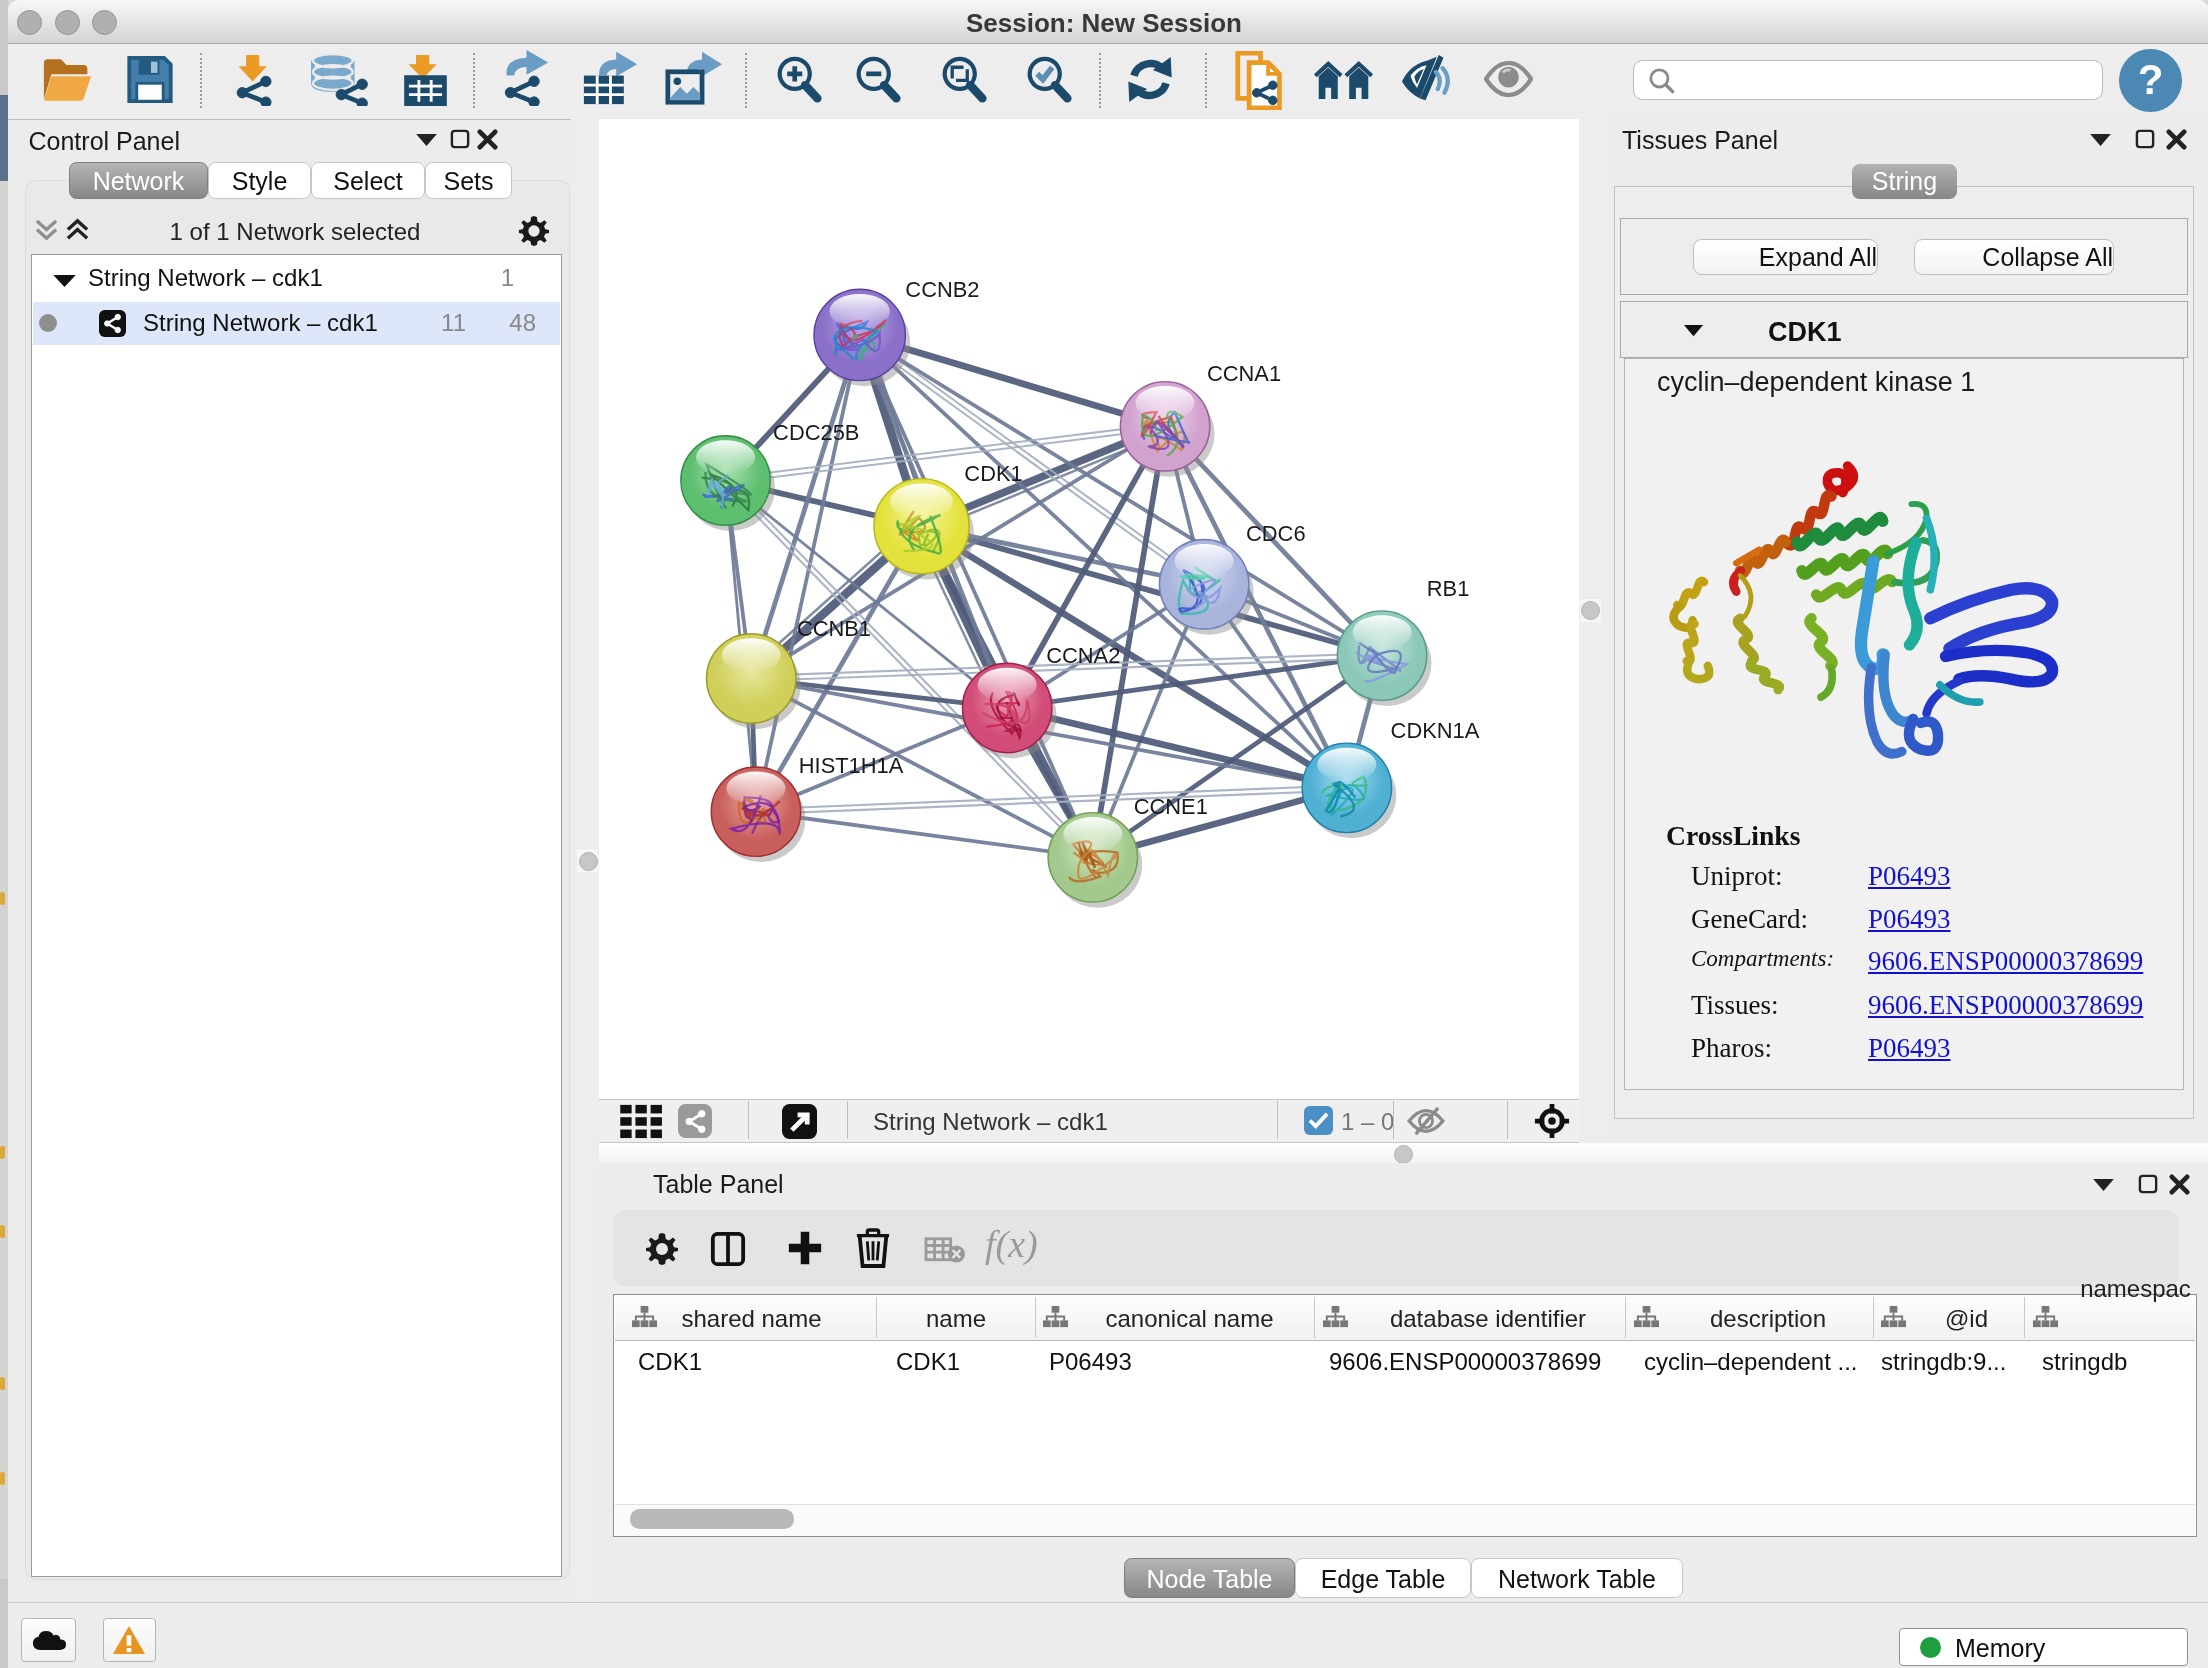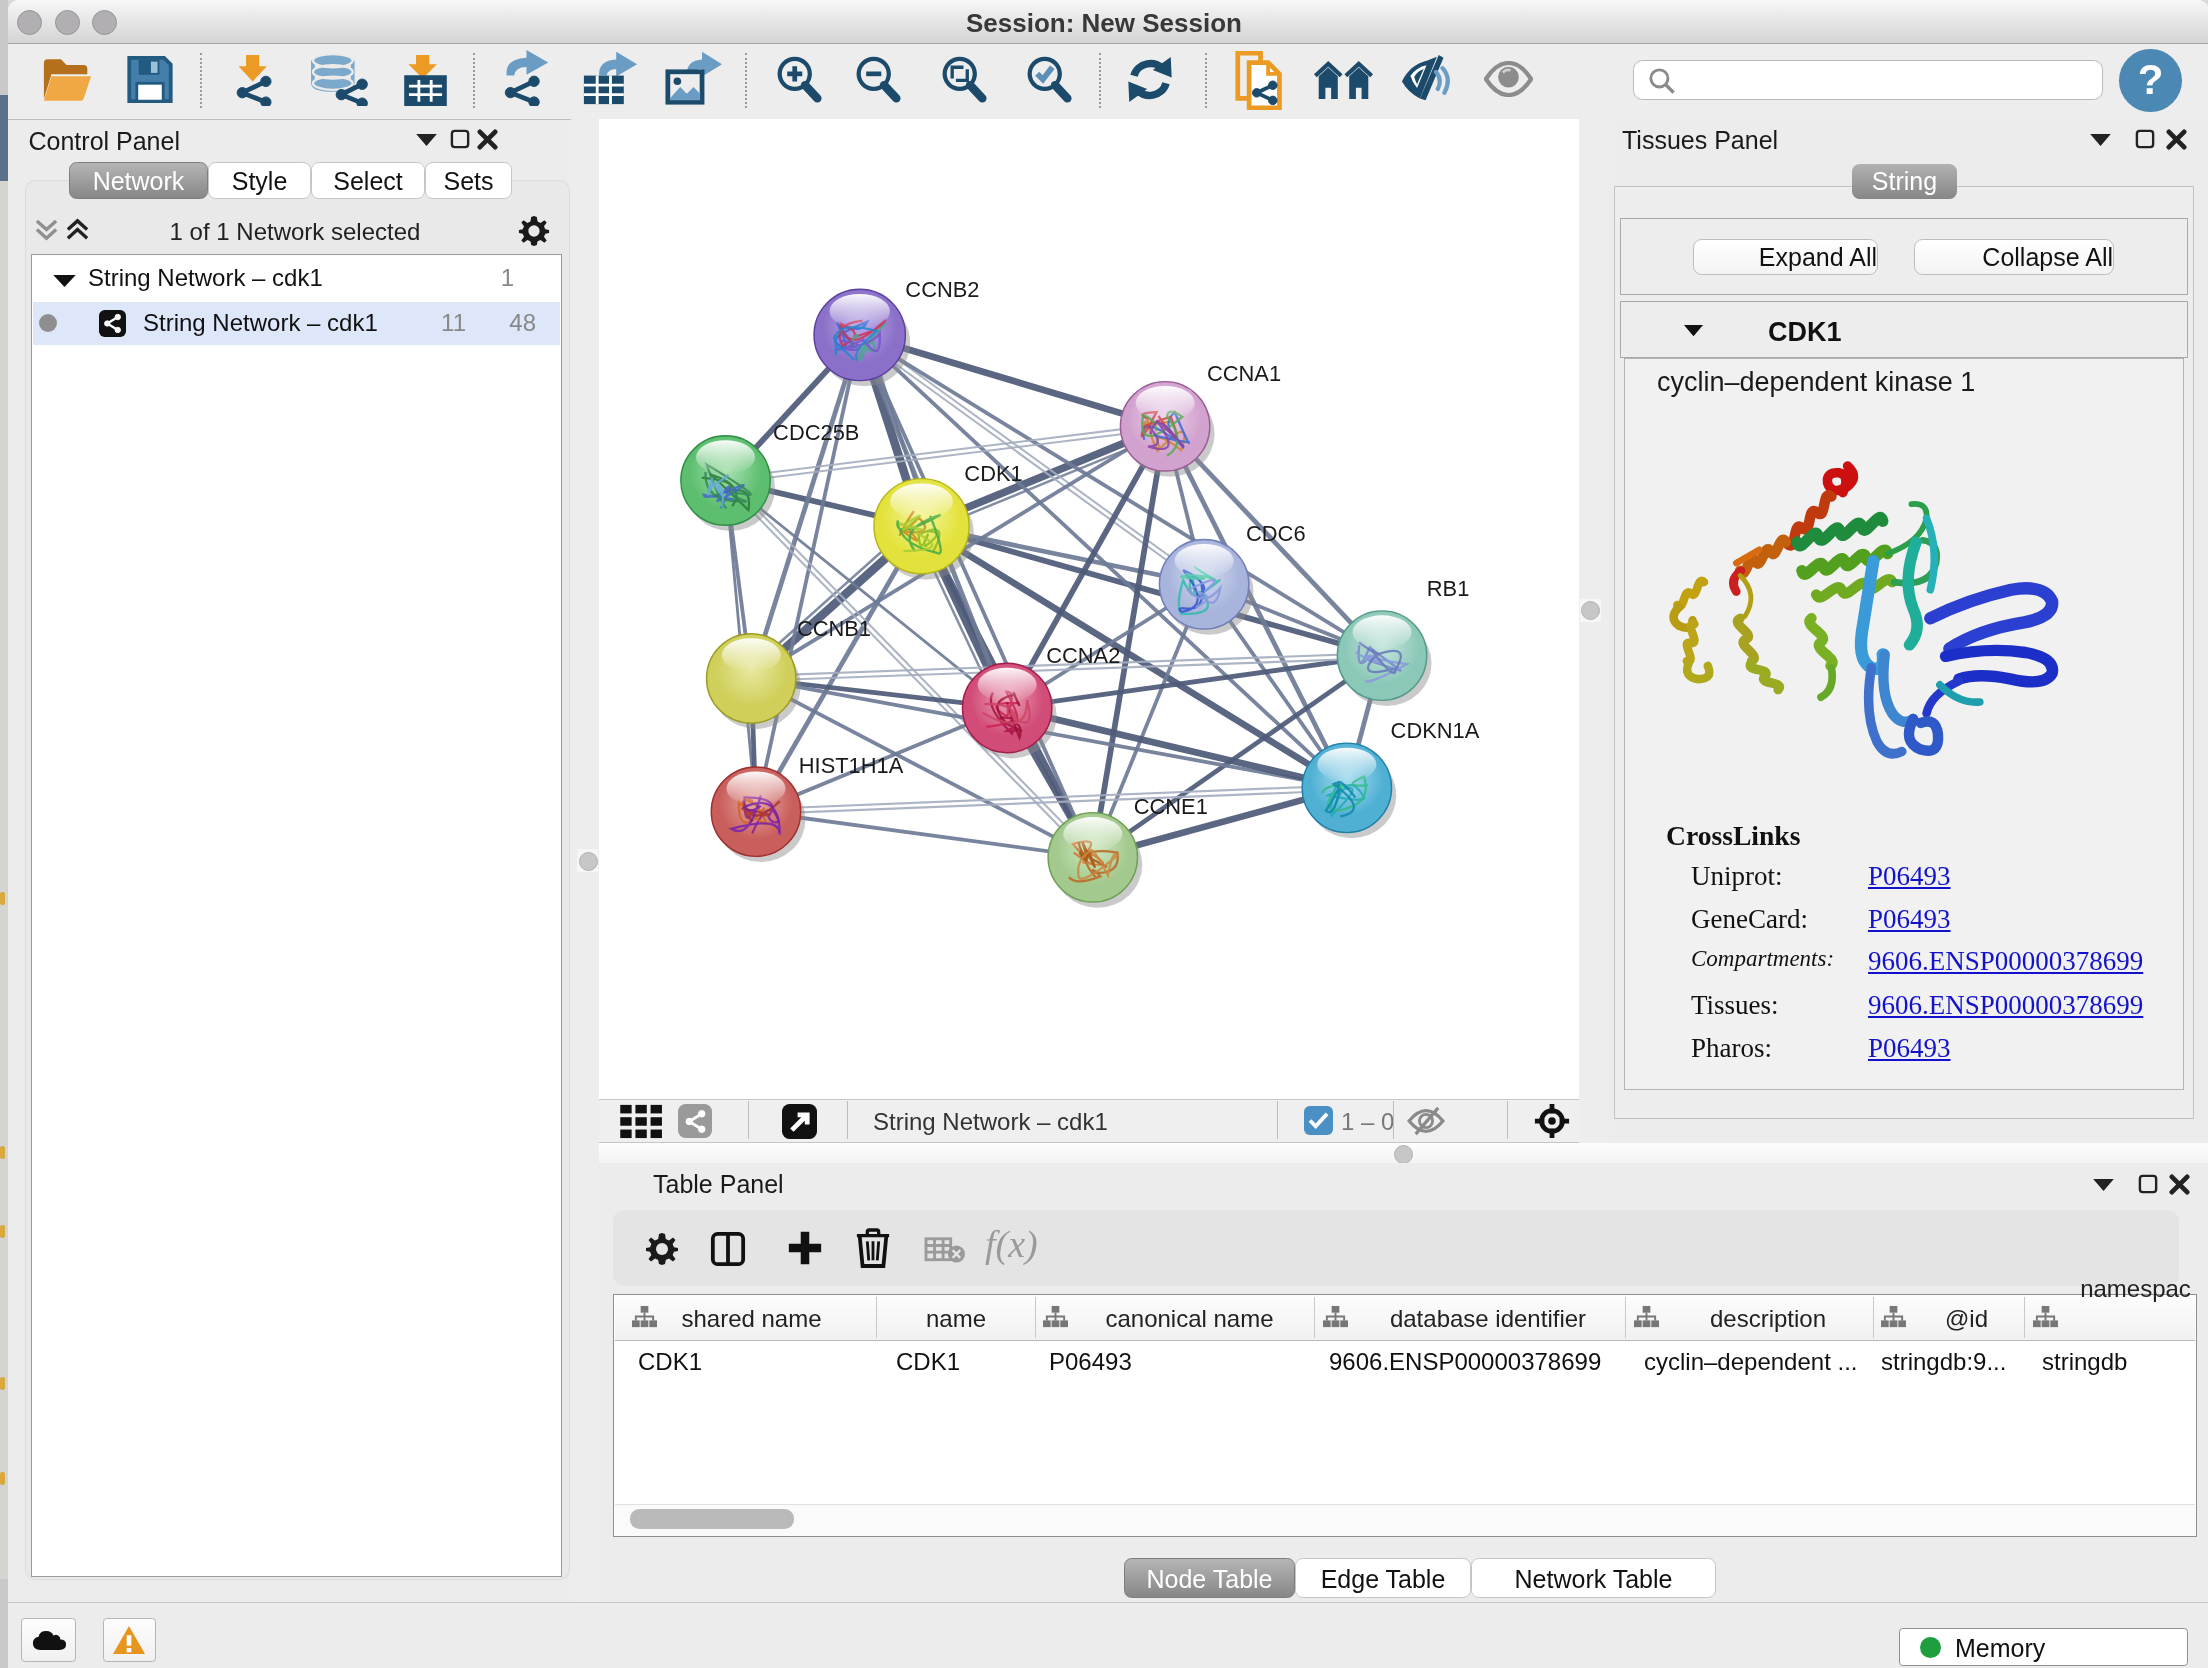--- a/index.html
+++ b/index.html
@@ -766,21 +766,21 @@
 <div class="abs" style="left:1329px;top:1348px;font-size:24px;color:#111;">9606.ENSP00000378699</div>
 <div class="abs" style="left:1644px;top:1348px;font-size:24px;color:#111;">cyclin–dependent ...</div>
 <div class="abs" style="left:1881px;top:1348px;font-size:24px;color:#111;">stringdb:9...</div>
 <div class="abs" style="left:2042px;top:1348px;font-size:24px;color:#111;">stringdb</div>
 
 <div class="abs" style="left:615px;top:1504px;width:1580px;height:31px;background:#fafafa;border-top:1px solid #e0e0e0;"></div>
 <div class="abs" style="left:630px;top:1509px;width:164px;height:20px;border-radius:9.5px;background:#b9b9b9;"></div>
 
 <div class="abs tab sel" style="left:1124px;top:1558px;width:171px;height:40px;line-height:40px;">Node Table</div>
 <div class="abs tab" style="left:1295px;top:1558px;width:176px;height:40px;line-height:40px;">Edge Table</div>
-<div class="abs tab" style="left:1471px;top:1558px;width:245px;height:40px;line-height:40px;">Network Table</div>
+<div class="abs tab" style="left:1471px;top:1558px;width:212px;height:40px;line-height:40px;">Network Table</div>
 
 <div class="abs" style="left:7.6px;top:1602px;width:2201px;height:67px;background:#ececec;border-top:1px solid #c6c6c6;box-sizing:border-box;"></div>
 <div class="abs" style="left:21px;top:1618px;width:55px;height:44px;background:linear-gradient(#fdfdfd,#f0f0f0);border:1.9px solid #b5b5b5;border-radius:3.8px;box-sizing:border-box;"></div>
 <svg class="abs" style="left:31px;top:1629px" width="36" height="23" viewBox="0 0 38 24">
  <path d="M10 22 Q2 22 2 15 Q2 9 8 8 Q9 2 16 2 Q22 2 24 7 Q26 5 29 7 Q31 8 31 11 Q37 11 37 16 Q37 22 30 22 Z" fill="#111"></path>
 </svg>
 <div class="abs" style="left:103px;top:1618px;width:53px;height:44px;background:linear-gradient(#fdfdfd,#f0f0f0);border:1.9px solid #b5b5b5;border-radius:3.8px;box-sizing:border-box;"></div>
 <svg class="abs" style="left:111px;top:1624px" width="36" height="32" viewBox="0 0 38 34">
  <path d="M19 2 L36 32 L2 32 Z" fill="#e6951f"></path>
  <rect x="16.5" y="12" width="5" height="11" fill="#fff"></rect>

